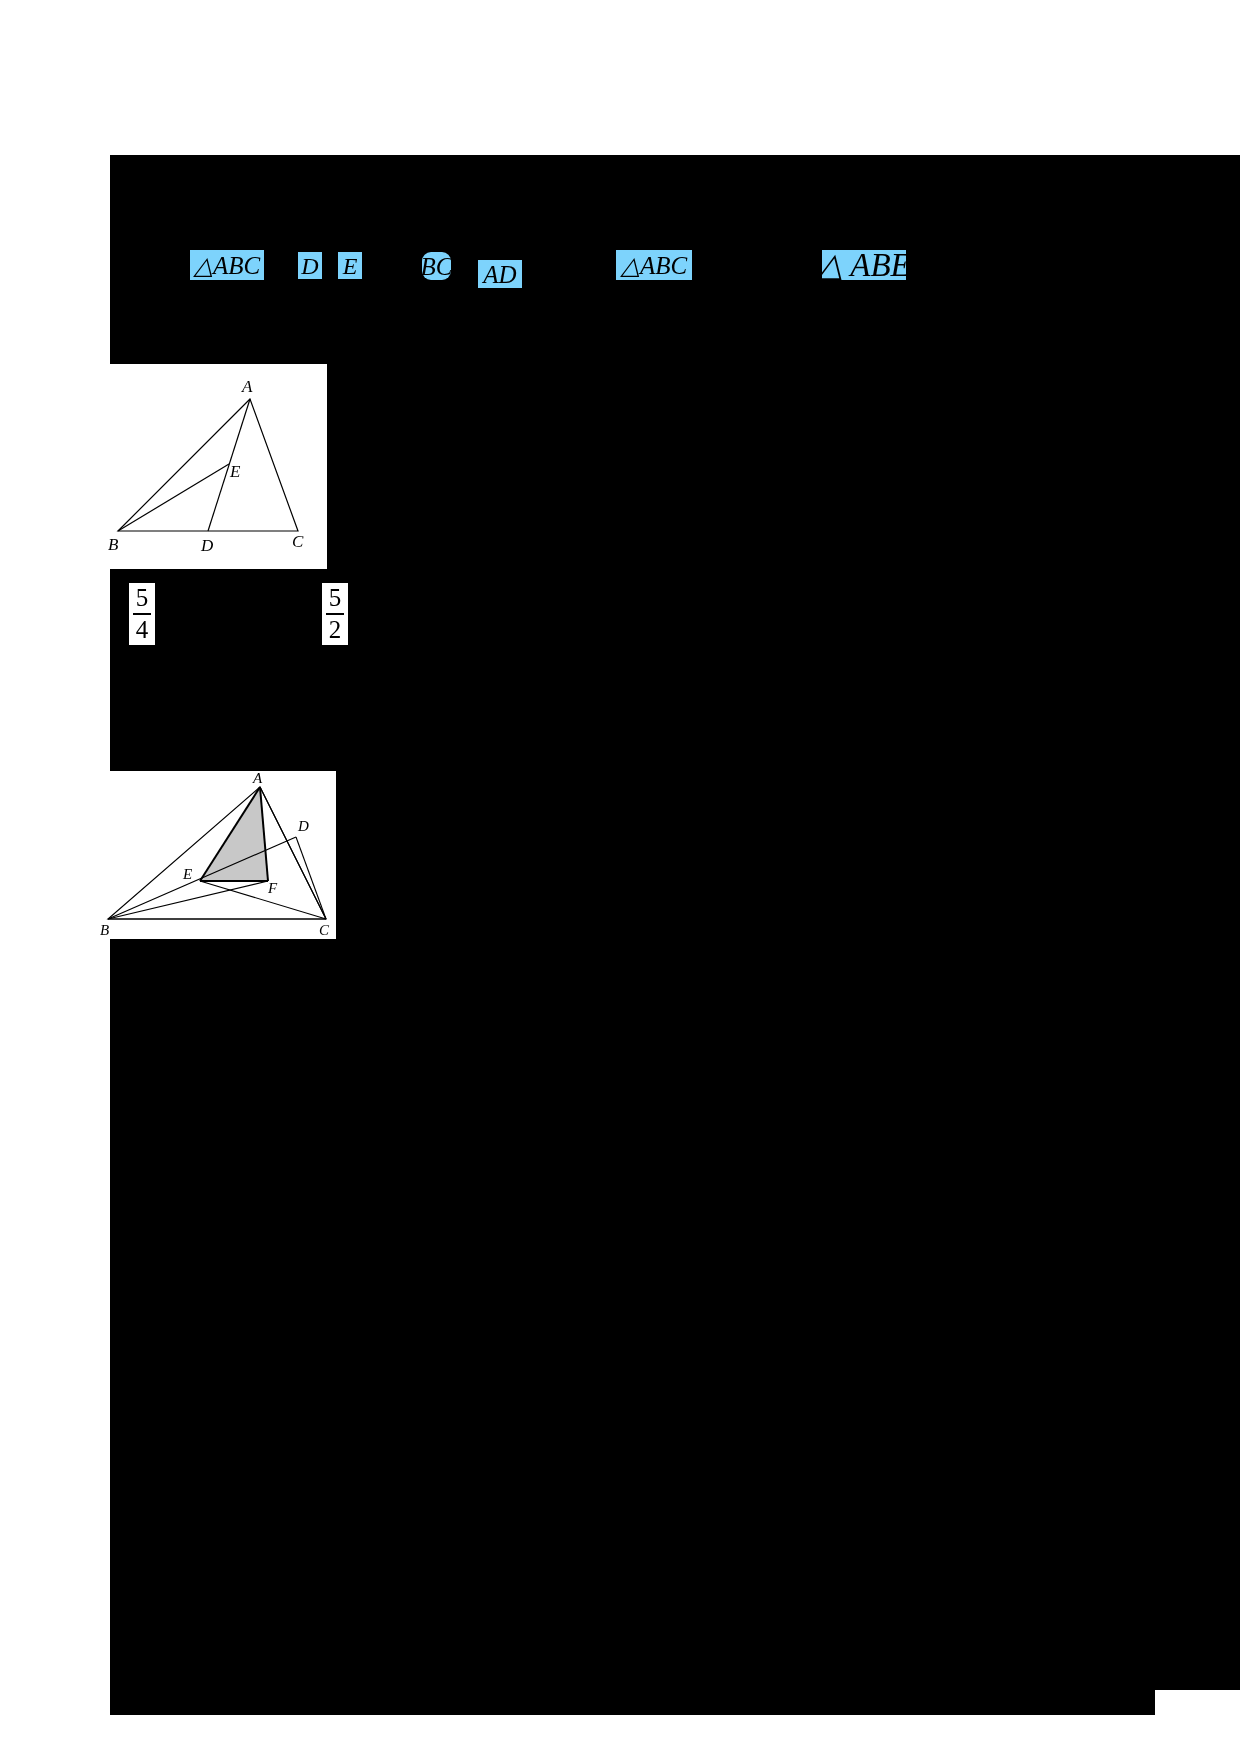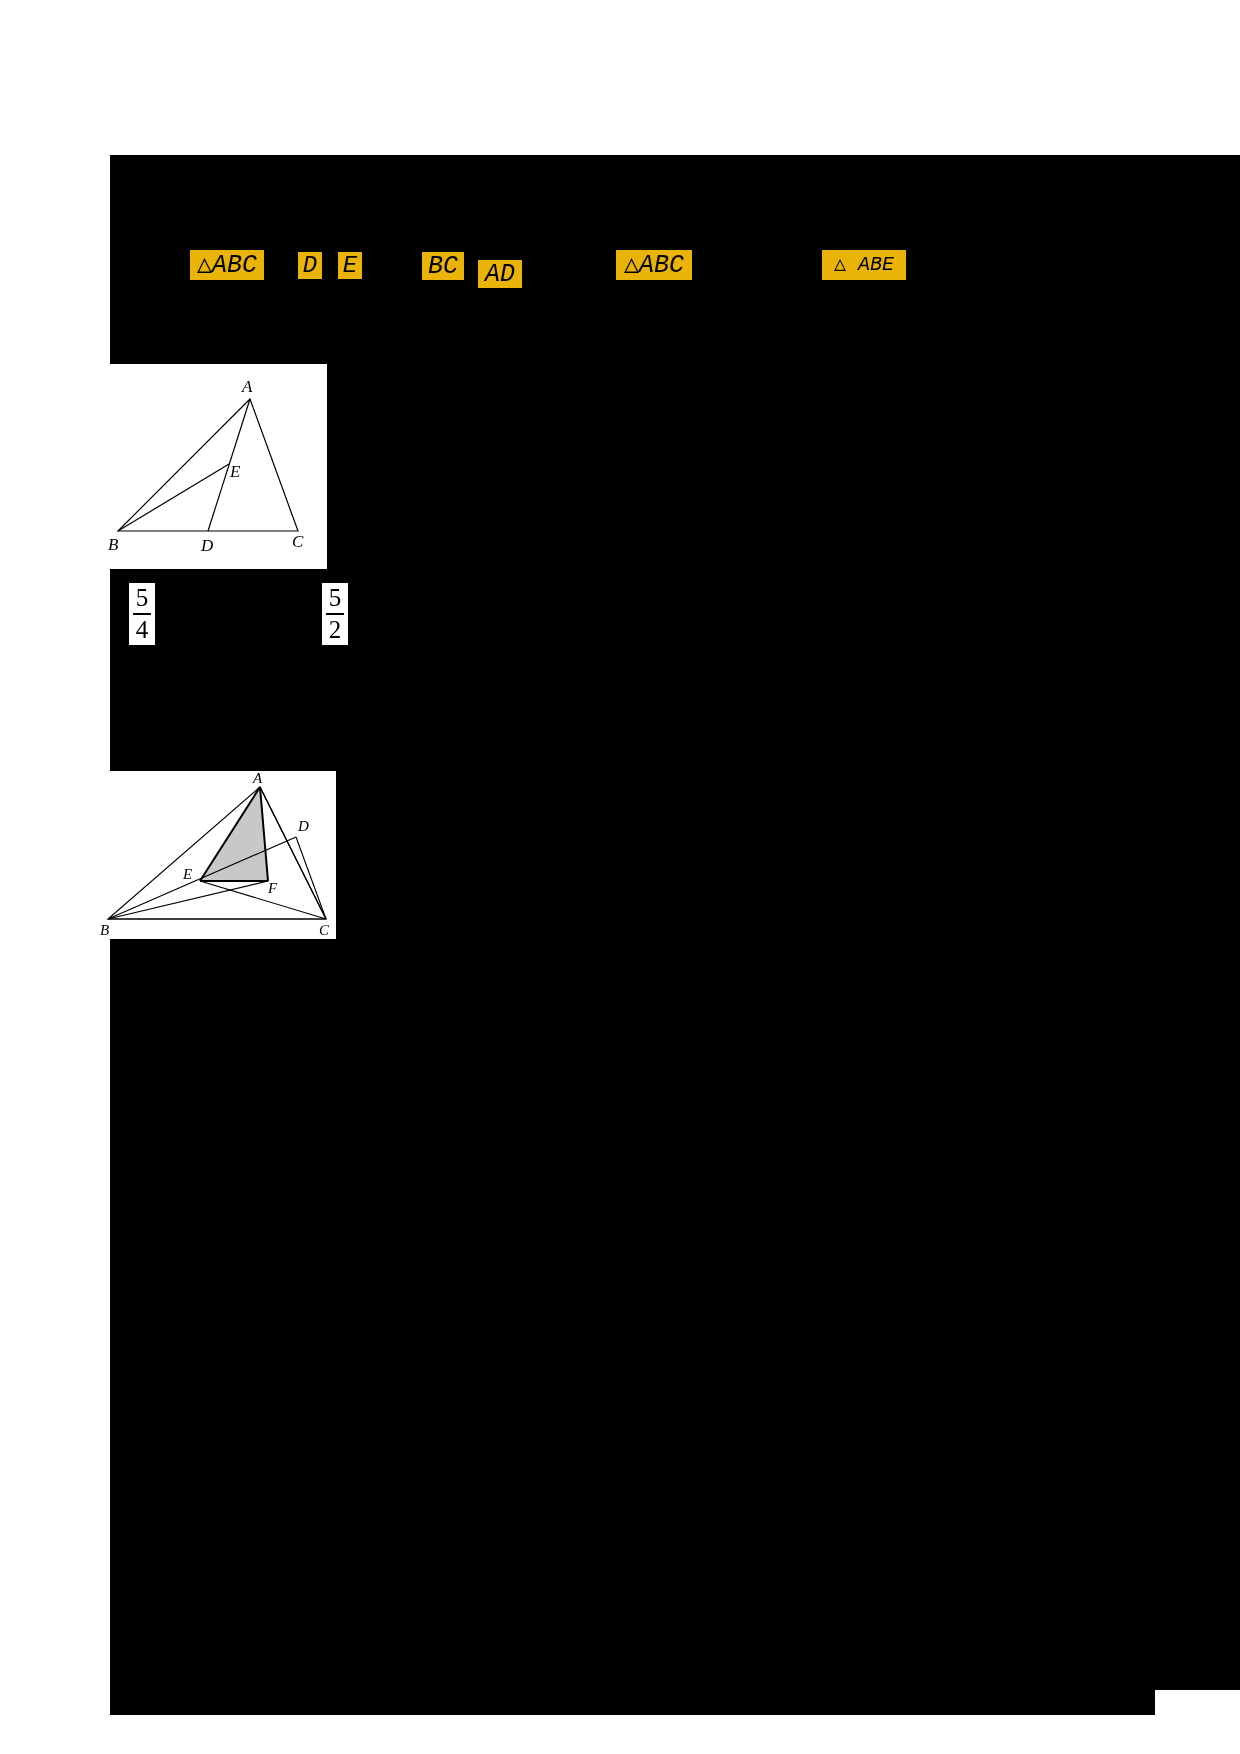--- a/index.html
+++ b/index.html
@@ -27,23 +27,23 @@
     left: 1155px;
     top: 1690px;
     width: 85px;
     height: 64px;
     background: #ffffff;
   }
 
   
   .mathbox {
     position: absolute;
-    background: #eab308;
+    background: #7dd3fc;
     color: #000000;
-    font-family: Liberation Mono, monospace;
+    font-family: Liberation Serif, serif;
     font-style: italic;
     display: flex;
     align-items: center;
     justify-content: center;
     line-height: 1;
     white-space: nowrap;
     box-sizing: border-box;
   }
   .frac {
     position: absolute;
@@ -89,27 +89,27 @@
 
 <div class="page-block"></div>
 <div class="page-block-bottom-notch"></div>
 
 <div class="mathbox" style="left:190px; top:250px; width:74px; height:30px; font-size:25px;">△ABC</div>
 
 <div class="mathbox" style="left:298px; top:252px; width:24px; height:27px; font-size:24px;">D</div>
 
 <div class="mathbox" style="left:338px; top:252px; width:24px; height:27px; font-size:24px;">E</div>
 
-<div class="mathbox" style="left:422px; top:252px; width:42px; height:28px; font-size:25px;">BC</div>
+<div class="mathbox" style="left:422px; top:252px; width:29px; height:28px; font-size:25px;border-radius:9px;">BC</div>
 
 <div class="mathbox" style="left:478px; top:252px; width:44px; height:28px; font-size:25px;margin-top:8px;">AD</div>
 
 <div class="mathbox" style="left:616px; top:250px; width:76px; height:30px; font-size:25px;">△ABC</div>
 
-<div class="mathbox" style="left:822px; top:250px; width:84px; height:30px; font-size:20px;">△ ABE</div>
+<div class="mathbox" style="left:822px; top:250px; width:84px; height:30px; font-size:33px;">△ ABE</div>
 
 <div class="frac" style="left:129px; top:583px; width:26px; height:62px;">
   <span class="num">5</span>
   <span class="bar"></span>
   <span class="den">4</span>
 </div>
 
 <div class="frac" style="left:322px; top:583px; width:26px; height:62px;">
   <span class="num">5</span>
   <span class="bar"></span>

